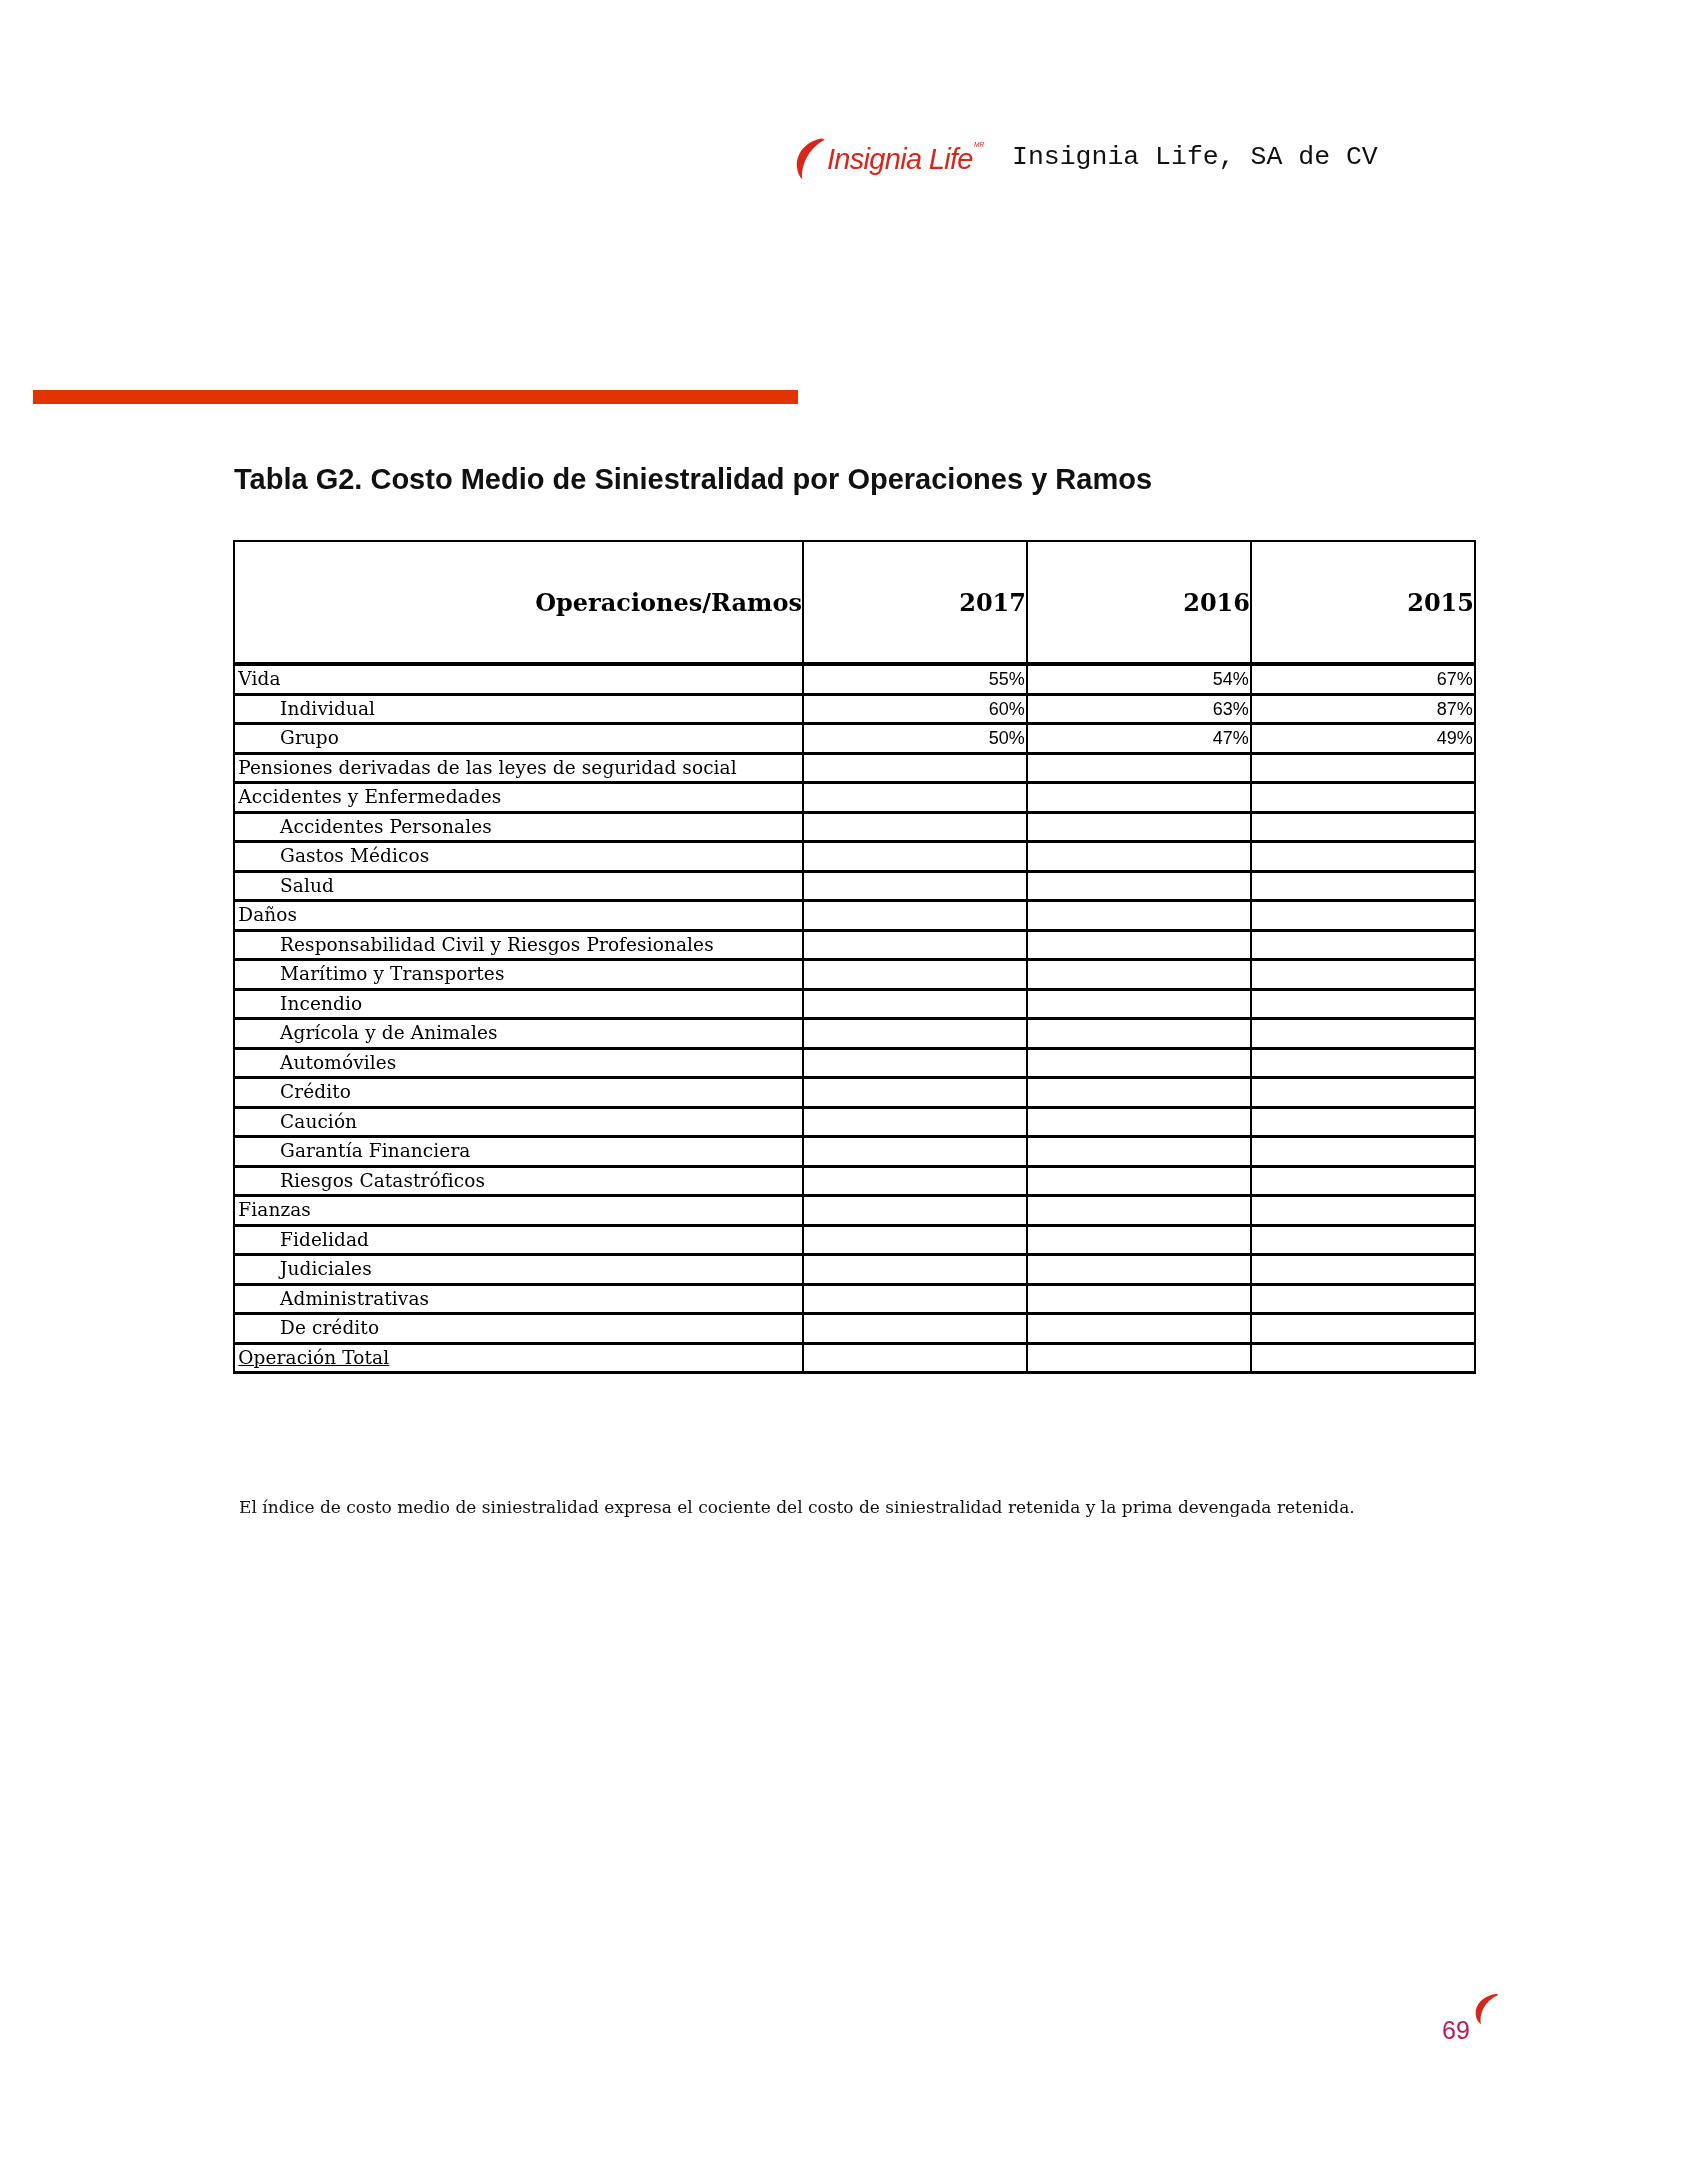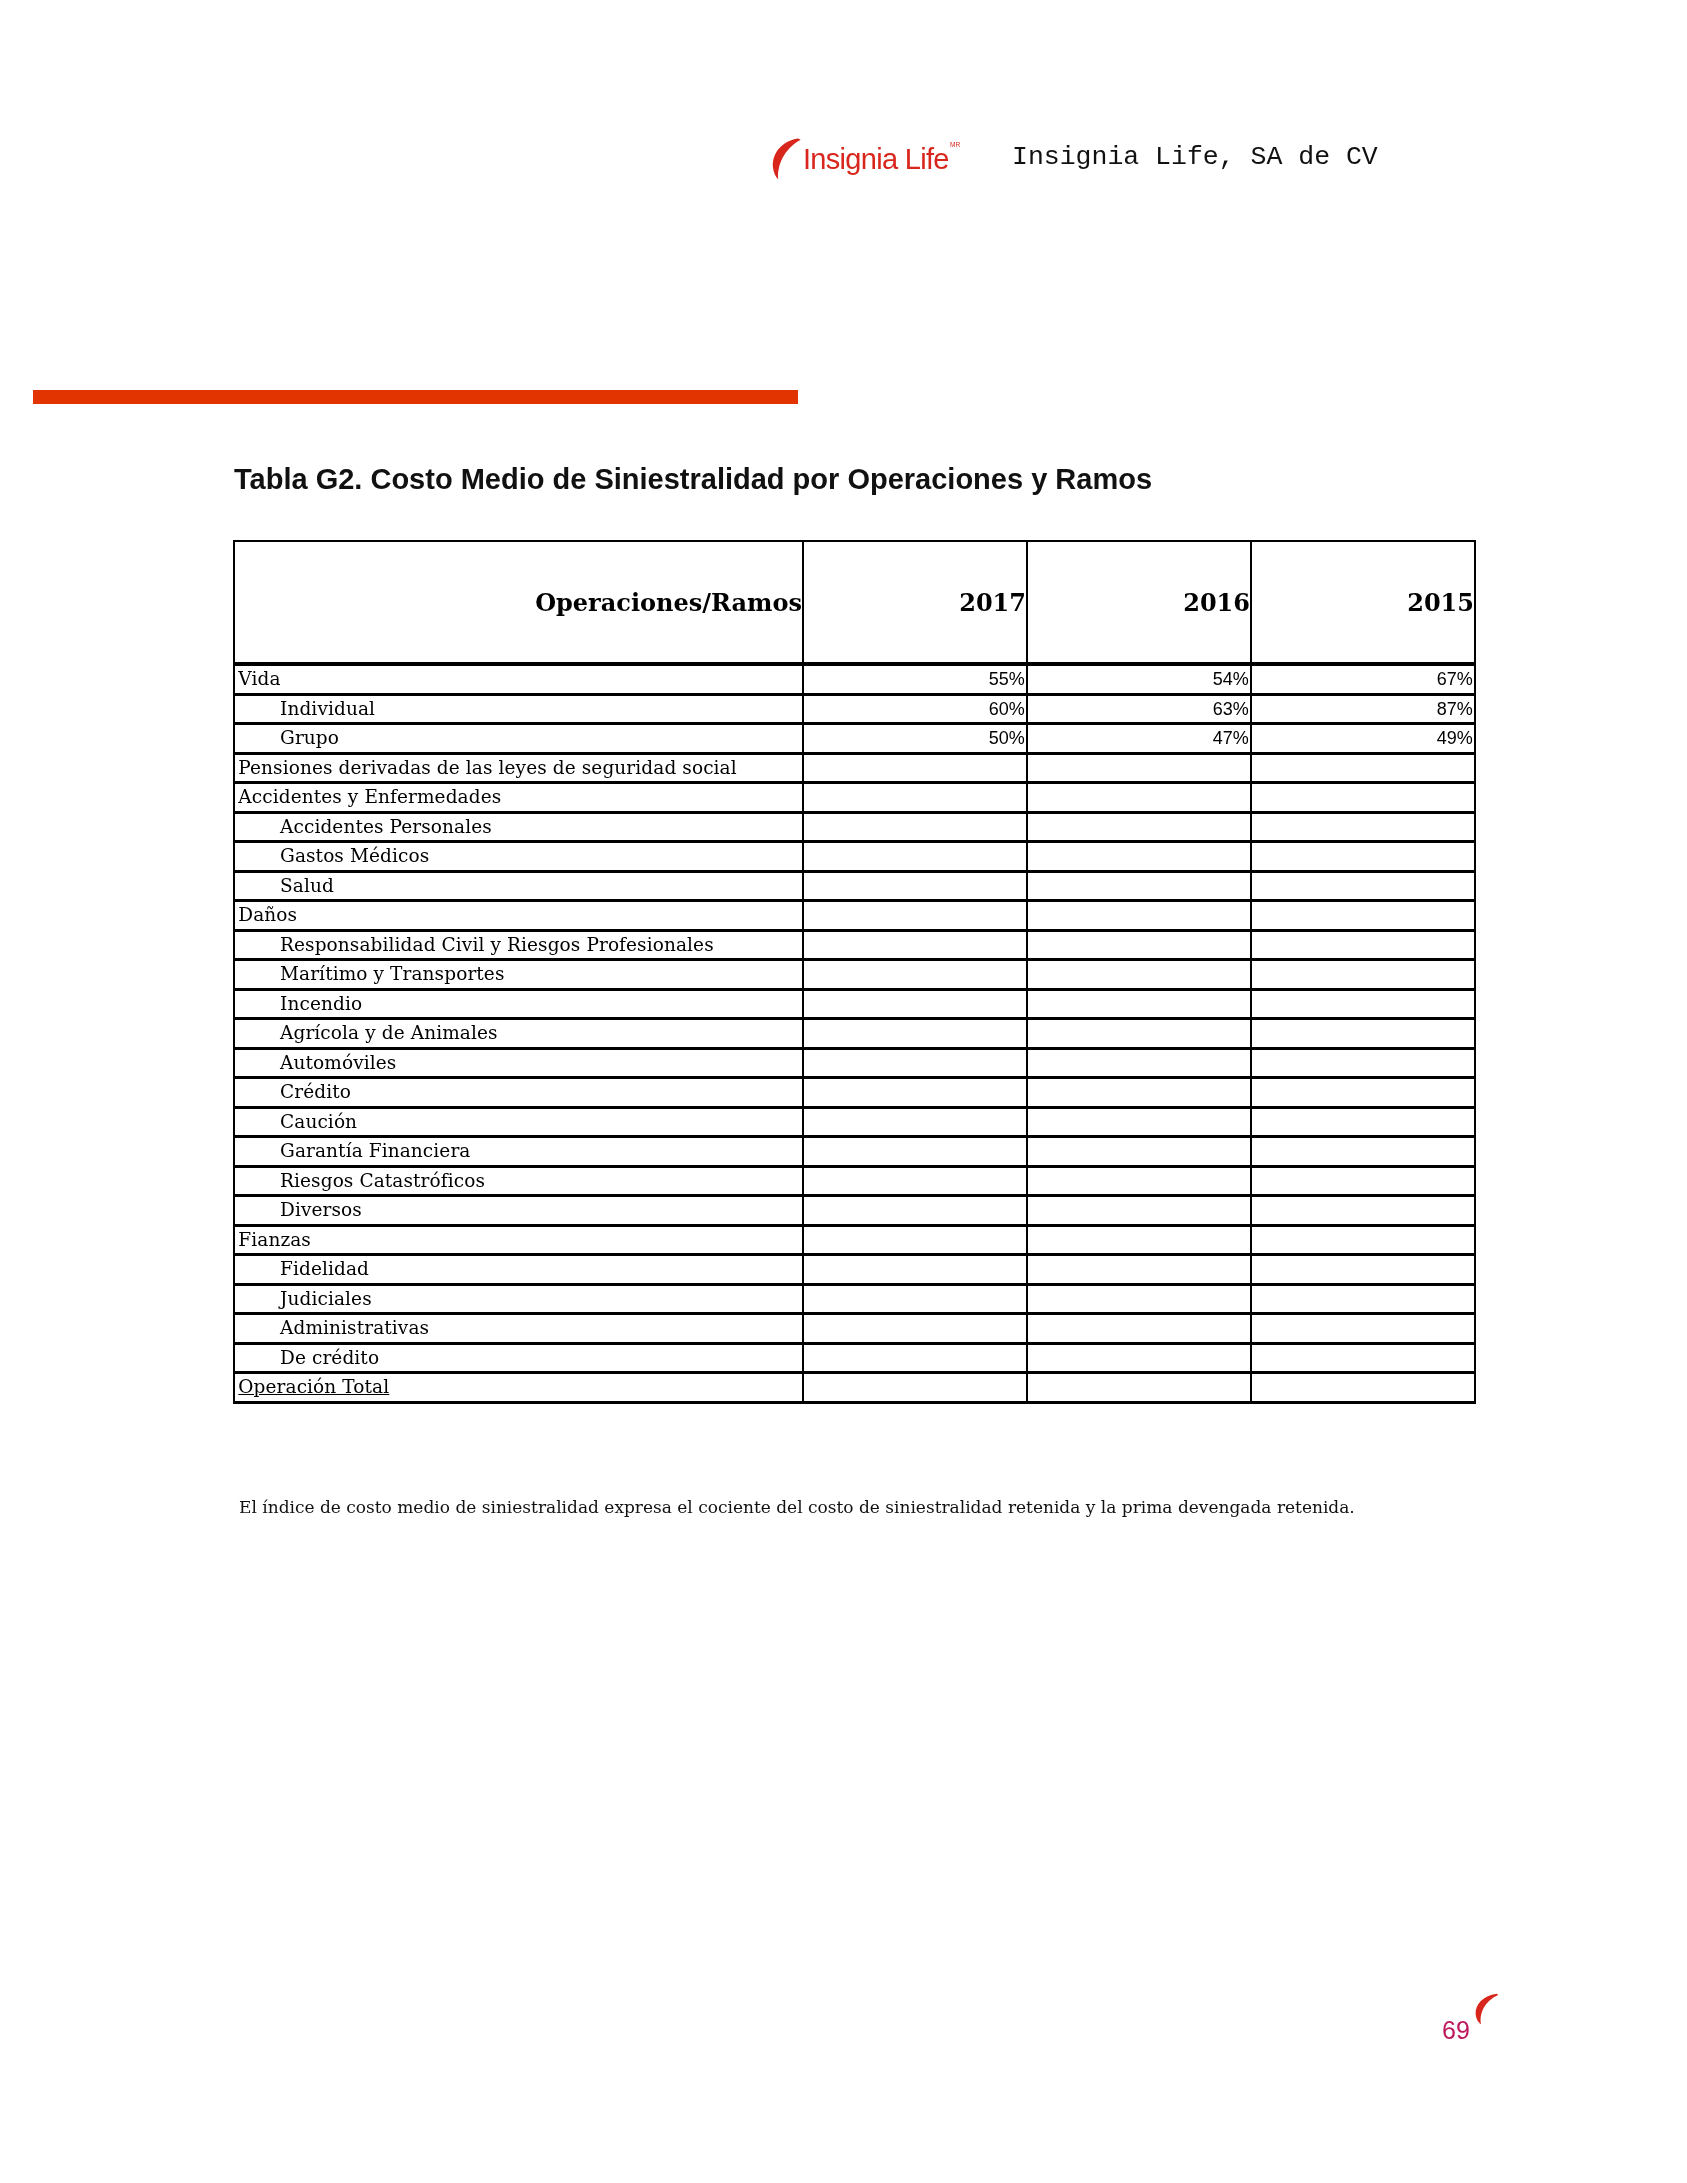--- a/index.html
+++ b/index.html
@@ -1,18 +1,18 @@
 <!DOCTYPE html>
 <html style="font-size:10.6px"><head>
 <meta charset="utf-8">
 <style>
   html, body { margin: 0; padding: 0; background: #ffffff; }
   body { width: 1687px; height: 2183px; position: relative; overflow: hidden; color: #000; }
 
-  .header-logo { position: absolute; left: 769px; top: 136px; height: 46px; width: 198px; }
+  .header-logo { position: absolute; left: 793px; top: 136px; height: 46px; width: 198px; font-style: italic; }
   .logo-crescent { position: absolute; left: 0; top: 1.3px; }
   .logo-text { position: absolute; left: 34px; top: 6.6px; font-family: "Liberation Sans", sans-serif; font-size: 29px; color: #d8261c; letter-spacing: -0.7px; }
   .logo-mr { position: absolute; left: 181px; top: 5.3px; font-family: "Liberation Sans", sans-serif; font-size: 6.6px; color: #d8261c; }
   .company-name { position: absolute; left: 1012px; top: 142px; font-family: Liberation Mono, monospace; font-size: 26.5px; color: #111; }
 
   .accent-bar { position: absolute; left: 33px; top: 390px; width: 765px; height: 14px; background: #e23400; }
 
   .table-title { position: absolute; left: 234px; top: 463px; font-family: Liberation Sans, sans-serif; font-weight: bold; font-size: 29px; color: #111; white-space: nowrap; }
 
   .data-table { position: absolute; left: 233px; top: 540px; width: 1240px; border-collapse: collapse; font-family: "DejaVu Serif", serif; table-layout: fixed; }
@@ -166,26 +166,20 @@
         <td class="val"></td>
         <td class="val"></td>
       </tr>
       <tr class="body-row">
         <td class="label sub">Riesgos Catastróficos</td>
         <td class="val"></td>
         <td class="val"></td>
         <td class="val"></td>
       </tr>
       <tr class="body-row">
-        <td class="label sub">Diversos</td>
-        <td class="val"></td>
-        <td class="val"></td>
-        <td class="val"></td>
-      </tr>
-      <tr class="body-row">
         <td class="label">Fianzas</td>
         <td class="val"></td>
         <td class="val"></td>
         <td class="val"></td>
       </tr>
       <tr class="body-row">
         <td class="label sub">Fidelidad</td>
         <td class="val"></td>
         <td class="val"></td>
         <td class="val"></td>

